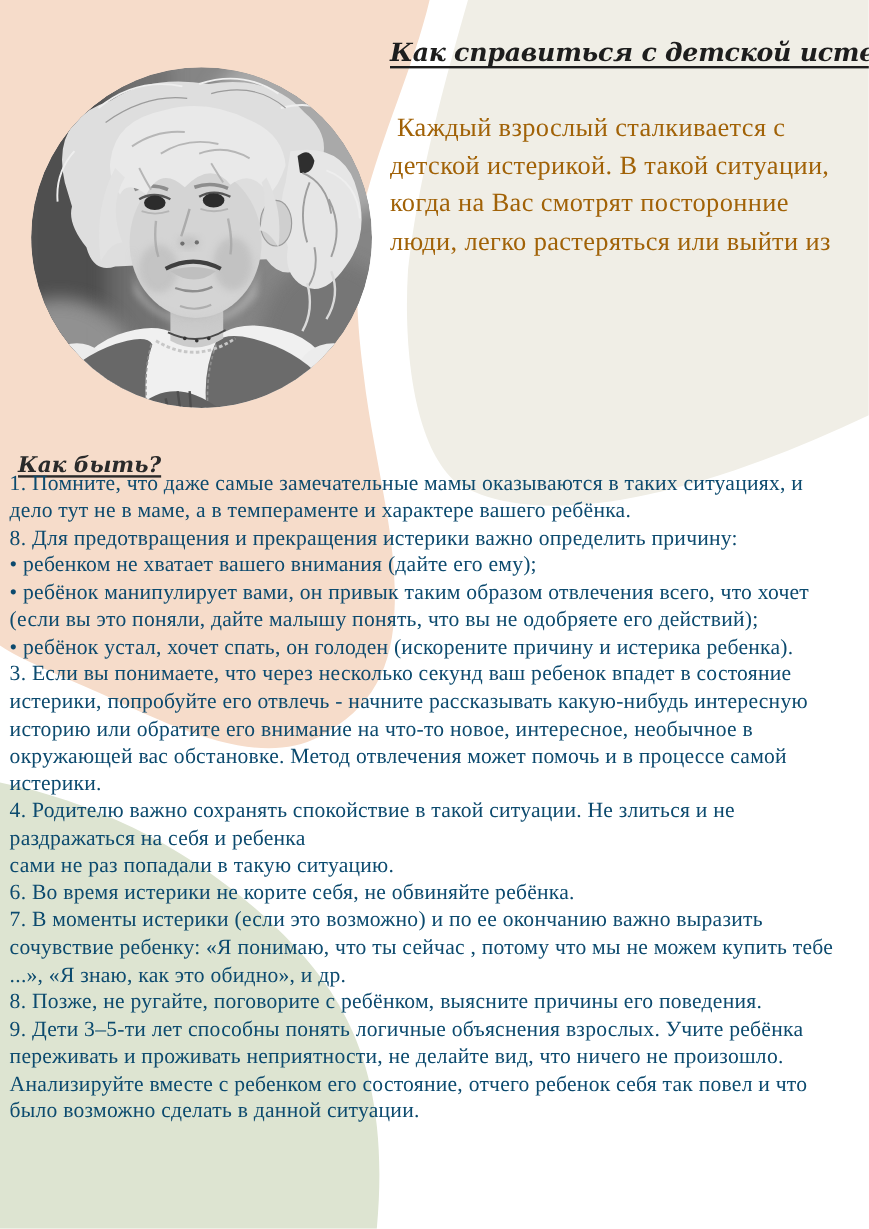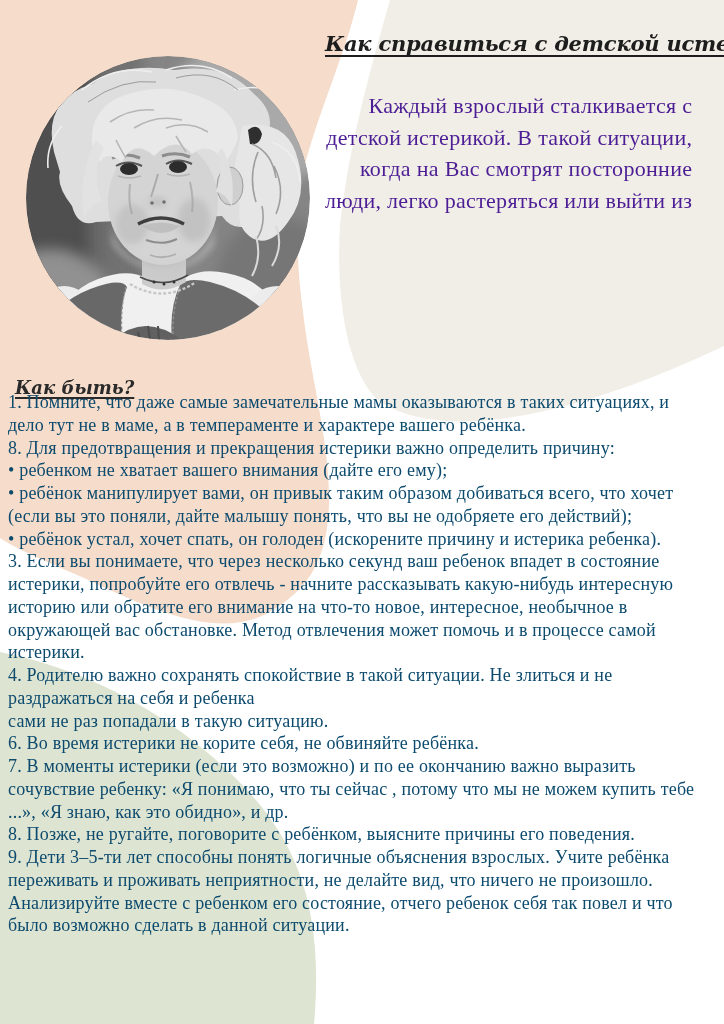--- a/index.html
+++ b/index.html
@@ -6,22 +6,22 @@
   body{width:724px;height:1024px;position:relative;overflow:hidden;background:#ffffff;
        font-family:"Liberation Serif", serif;}
   .stage{position:absolute;inset:0;width:724px;height:1024px;}
   svg.bg{position:absolute;left:0;top:0;}
   .photo-wrap{position:absolute;left:26px;top:56px;width:284px;height:284px;border-radius:50%;
               overflow:hidden;}
   .title{position:absolute;left:325px;top:31px;font-family:"DejaVu Serif",serif;
          font-weight:bold;font-style:italic;font-size:21px;line-height:26px;color:#1d1d1d;
          letter-spacing:-0.2px;text-decoration:underline;text-decoration-thickness:2px;
          text-underline-offset:4px;white-space:pre;}
-  .intro{position:absolute;left:325px;top:90px;color:#4c1d95;font-size:22px;
-         line-height:31.6px;letter-spacing:0.3px;text-align:right;}
+  .intro{position:absolute;left:325px;top:90px;color:#a16207;font-size:22px;
+         line-height:31.6px;letter-spacing:0.3px;}
   .intro .il{white-space:pre;}
   .howto-h{position:absolute;left:15px;top:377px;font-family:"DejaVu Serif",serif;
            font-weight:bold;font-style:italic;font-size:18px;line-height:22px;color:#2a2a2a;
            text-decoration:underline;text-decoration-thickness:1.8px;text-underline-offset:3px;
            white-space:pre;}
   .howto{position:absolute;left:8px;top:391px;color:#0c4a6e;font-size:18px;
          line-height:22.75px;letter-spacing:0.2px;}
   .howto .bl{white-space:pre;}
 </style>
 </head>
@@ -137,21 +137,21 @@
     <div class="il">люди, легко растеряться или выйти из</div>
   </div>
 
   <div class="howto-h">Как быть?</div>
 
   <div class="howto">
     <div class="bl">1. Помните, что даже самые замечательные мамы оказываются в таких ситуациях, и</div>
     <div class="bl">дело тут не в маме, а в темпераменте и характере вашего ребёнка.</div>
     <div class="bl">8. Для предотвращения и прекращения истерики важно определить причину:</div>
     <div class="bl">• ребенком не хватает вашего внимания (дайте его ему);</div>
-    <div class="bl">• ребёнок манипулирует вами, он привык таким образом добиваться всего, что хочет</div>
+    <div class="bl">• ребёнок манипулирует вами, он привык таким образом отвлечения всего, что хочет</div>
     <div class="bl">(если вы это поняли, дайте малышу понять, что вы не одобряете его действий);</div>
     <div class="bl">• ребёнок устал, хочет спать, он голоден (искорените причину и истерика ребенка).</div>
     <div class="bl">3. Если вы понимаете, что через несколько секунд ваш ребенок впадет в состояние</div>
     <div class="bl">истерики, попробуйте его отвлечь - начните рассказывать какую-нибудь интересную</div>
     <div class="bl">историю или обратите его внимание на что-то новое, интересное, необычное в</div>
     <div class="bl">окружающей вас обстановке. Метод отвлечения может помочь и в процессе самой</div>
     <div class="bl">истерики.</div>
     <div class="bl">4. Родителю важно сохранять спокойствие в такой ситуации. Не злиться и не</div>
     <div class="bl">раздражаться на себя и ребенка</div>
     <div class="bl">сами не раз попадали в такую ситуацию.</div>

